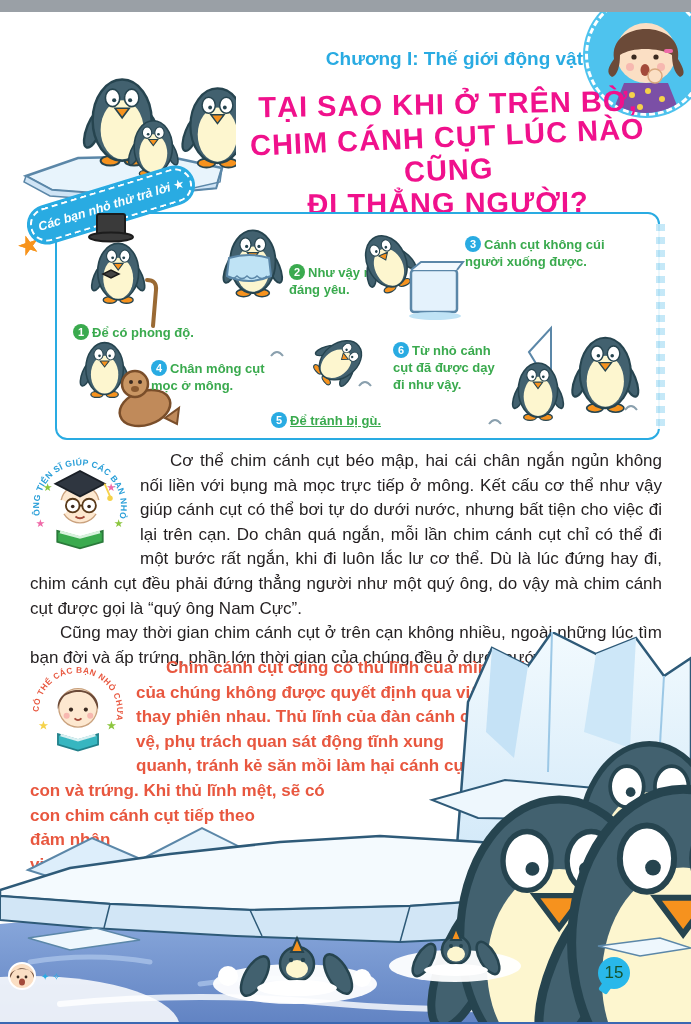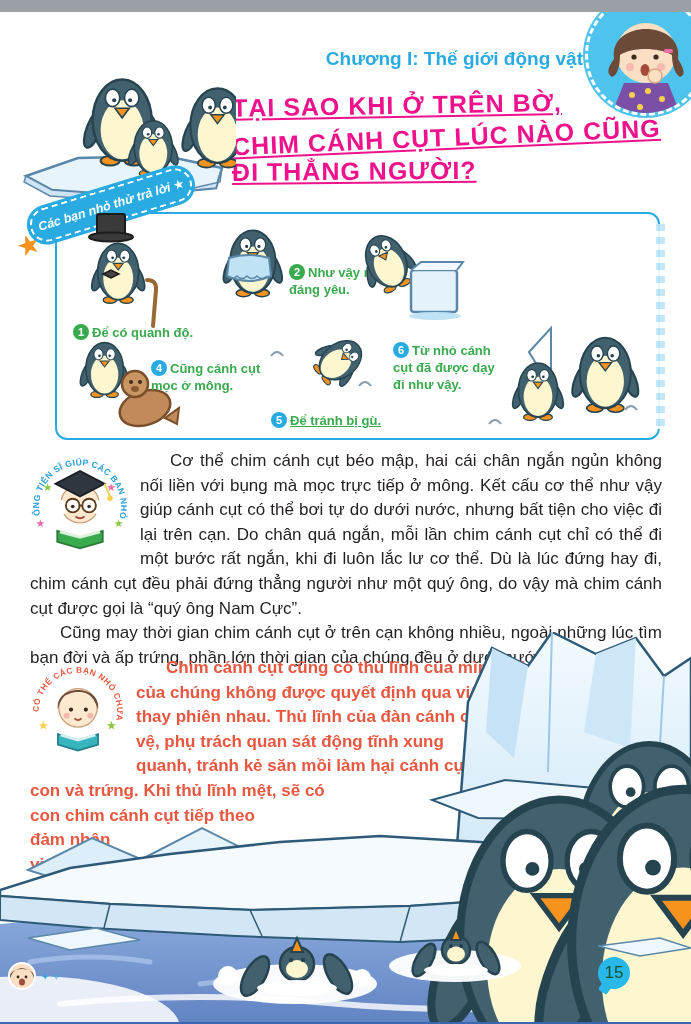--- a/index.html
+++ b/index.html
@@ -9,23 +9,23 @@
     background:#ffffff; overflow:hidden;
     font-family:"Liberation Sans", sans-serif;
   }
   
   .chapter { position:absolute; top:36px; right:108px; font-size:19px; font-weight:bold;
     color:var(--chapter_blue); }
   .avatar-circle { position:absolute; top:-18px; right:-16px; width:122px; height:122px;
     border-radius:50%; background:var(--avatar_bg); border:3px dashed #ffffff;
     box-shadow:0 0 0 2px var(--avatar_bg); overflow:hidden; }
   
-  .title { position:absolute; top:76px; left:232px; width:432px; text-align:left;
-    color:var(--title_pink); font-weight:bold; line-height:33px; font-size:25px;
-    letter-spacing:1px;text-decoration:underline; }
+  .title { position:absolute; top:76px; left:232px; width:432px; text-align:center;
+    color:var(--title_pink); font-weight:bold; line-height:33px; font-size:29px;
+    letter-spacing:1px; }
   .title .t1 { display:block; transform:rotate(-1deg); }
   .title .t2 { display:block; transform:rotate(-2.5deg); }
   .title .t3 { display:block; transform:rotate(-0.5deg); }
   .family { position:absolute; top:52px; left:14px; }
   
   .answer-box { position:absolute; top:200px; left:55px; width:605px; height:228px;
     border:2.5px solid var(--chapter_blue); border-radius:12px; background:#ffffff; }
   .tear { position:absolute; right:-7px; top:10px; width:9px; height:205px;
     background:repeating-linear-gradient(180deg,#bfe6f7 0 7px,#ffffff 7px 13px); opacity:.9; }
   .ribbon { position:absolute; top:-26px; left:-30px; width:168px; height:34px;
@@ -141,21 +141,21 @@
     <div class="scene" style="left:4px; top:14px;">
       <svg width="120" height="100" viewBox="0 0 120 100" overflow="visible">
         <use href="#pg" transform="translate(14,6) scale(0.72)"></use>
         <rect x="36" y="-14" width="28" height="22" rx="2" fill="#3a3a3a" stroke="#1c1c1c" stroke-width="2"></rect>
         <ellipse cx="50" cy="9" rx="22" ry="4.5" fill="#3a3a3a" stroke="#1c1c1c" stroke-width="2"></ellipse>
         <polygon points="42,46 50,50 58,46 50,42" fill="#444" stroke="#1c1c1c" stroke-width="1.5"></polygon>
         <path d="M86,52 Q96,52 95,62 L92,98" fill="none" stroke="#9a6a34" stroke-width="4" stroke-linecap="round"></path>
       </svg>
     </div>
     <div class="caption" style="left:16px; top:110px; width:170px;">
-      <span class="num g">1</span><span>Để có quanh độ.</span>
+      <span class="num g">1</span><span>Để có phong độ.</span>
     </div>
 
     <div class="scene" style="left:142px; top:4px;">
       <svg width="110" height="105" viewBox="0 0 110 105" overflow="visible">
         <use href="#pg" transform="translate(12,2) scale(0.76)"></use>
         <path d="M30,40 Q50,34 70,40 L72,58 Q50,68 28,58 Z" fill="#bfe3f5" stroke="#5b87a8" stroke-width="2"></path>
         <path d="M28,58 q5,5 10,0 q5,5 10,0 q5,5 10,0 q5,5 10,0" fill="none" stroke="#5b87a8" stroke-width="1.5"></path>
       </svg>
     </div>
     <div class="caption" style="left:232px; top:50px; width:128px;">
@@ -164,35 +164,38 @@
 
     <div class="scene" style="left:298px; top:8px;">
       <svg width="110" height="100" viewBox="0 0 110 100" overflow="visible">
         <g transform="rotate(-24 50 60)">
             <use href="#pg" transform="translate(4,-2) scale(0.68)"></use>
           </g>
         <rect x="56" y="48" width="46" height="42" rx="3" fill="#e4f2fc" stroke="#5b87a8" stroke-width="2.5"></rect>
         <polyline points="56,48 66,40 108,40 102,48" fill="#f2f9fe" stroke="#5b87a8" stroke-width="2"></polyline>
         <ellipse cx="80" cy="94" rx="26" ry="4" fill="#bfe3f5"></ellipse>
       </svg>
+    </div>
+    <div class="caption" style="left:408px; top:22px; width:168px;">
+      <span class="num b">3</span><span>Cánh cụt không cúi người xuống được.</span>
     </div>
 
     <div class="scene" style="left:6px; top:118px;">
       <svg width="120" height="100 " viewBox="0 0 120 100" overflow="visible">
         <use href="#pg" transform="translate(2,2) scale(0.66)"></use>
         <ellipse cx="82" cy="76" rx="26" ry="17" fill="#c08a5a" stroke="#7a4e2a" stroke-width="2.5" transform="rotate(-18 82 76)"></ellipse>
         <circle cx="72" cy="52" r="13" fill="#c99663" stroke="#7a4e2a" stroke-width="2.5"></circle>
         <circle cx="68" cy="50" r="2" fill="#3a2a20"></circle>
           <circle cx="77" cy="50" r="2" fill="#3a2a20"></circle>
         <ellipse cx="72" cy="57" rx="4" ry="3" fill="#8a5a30"></ellipse>
         <polygon points="102,86 116,76 114,92" fill="#c08a5a" stroke="#7a4e2a" stroke-width="2"></polygon>
       </svg>
     </div>
     <div class="caption" style="left:94px; top:146px; width:118px;">
-      <span class="num b">4</span><span>Cũng cánh cụt mọc ở mông.</span>
+      <span class="num b">4</span><span>Chân mông cụt mọc ở mông.</span>
     </div>
 
     <div class="scene" style="left:204px; top:112px;">
       <svg width="120" height="90" viewBox="0 0 120 90" overflow="visible">
         <g transform="rotate(52 60 50)">
             <use href="#pg" transform="translate(20,-6) scale(0.66)"></use>
           </g>
         <path d="M10,30 q6,-8 12,0 M98,60 q6,-8 12,0" fill="none" stroke="#8aa0ae" stroke-width="2"></path>
       </svg>
     </div>

